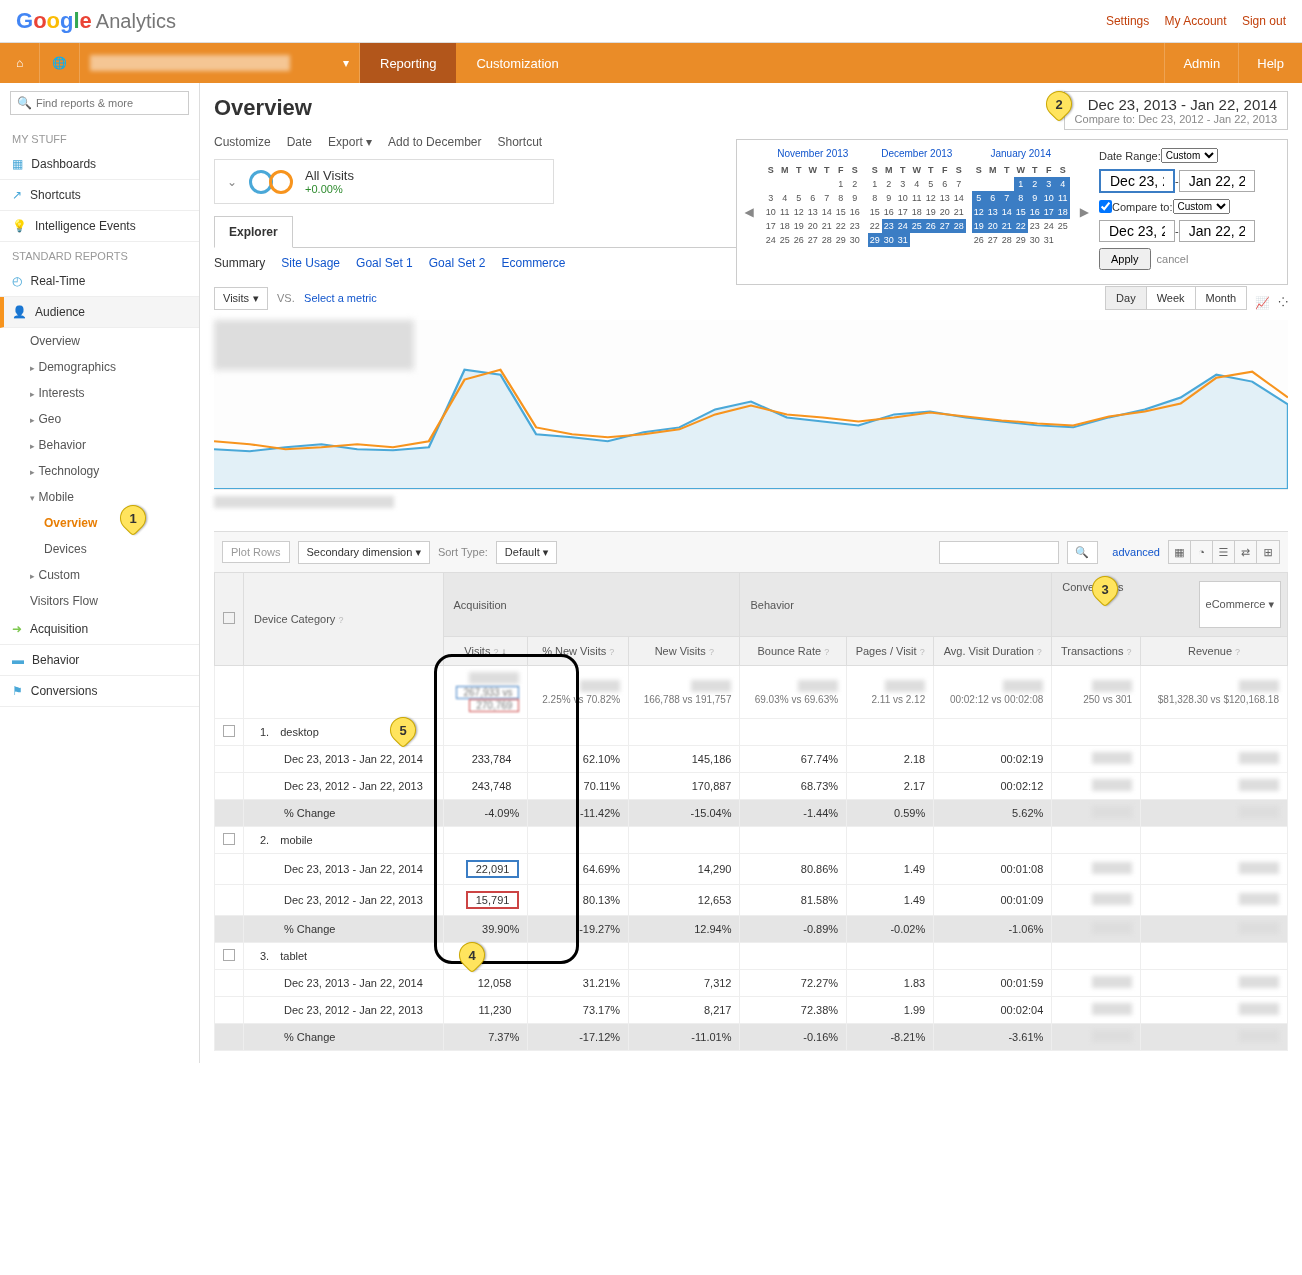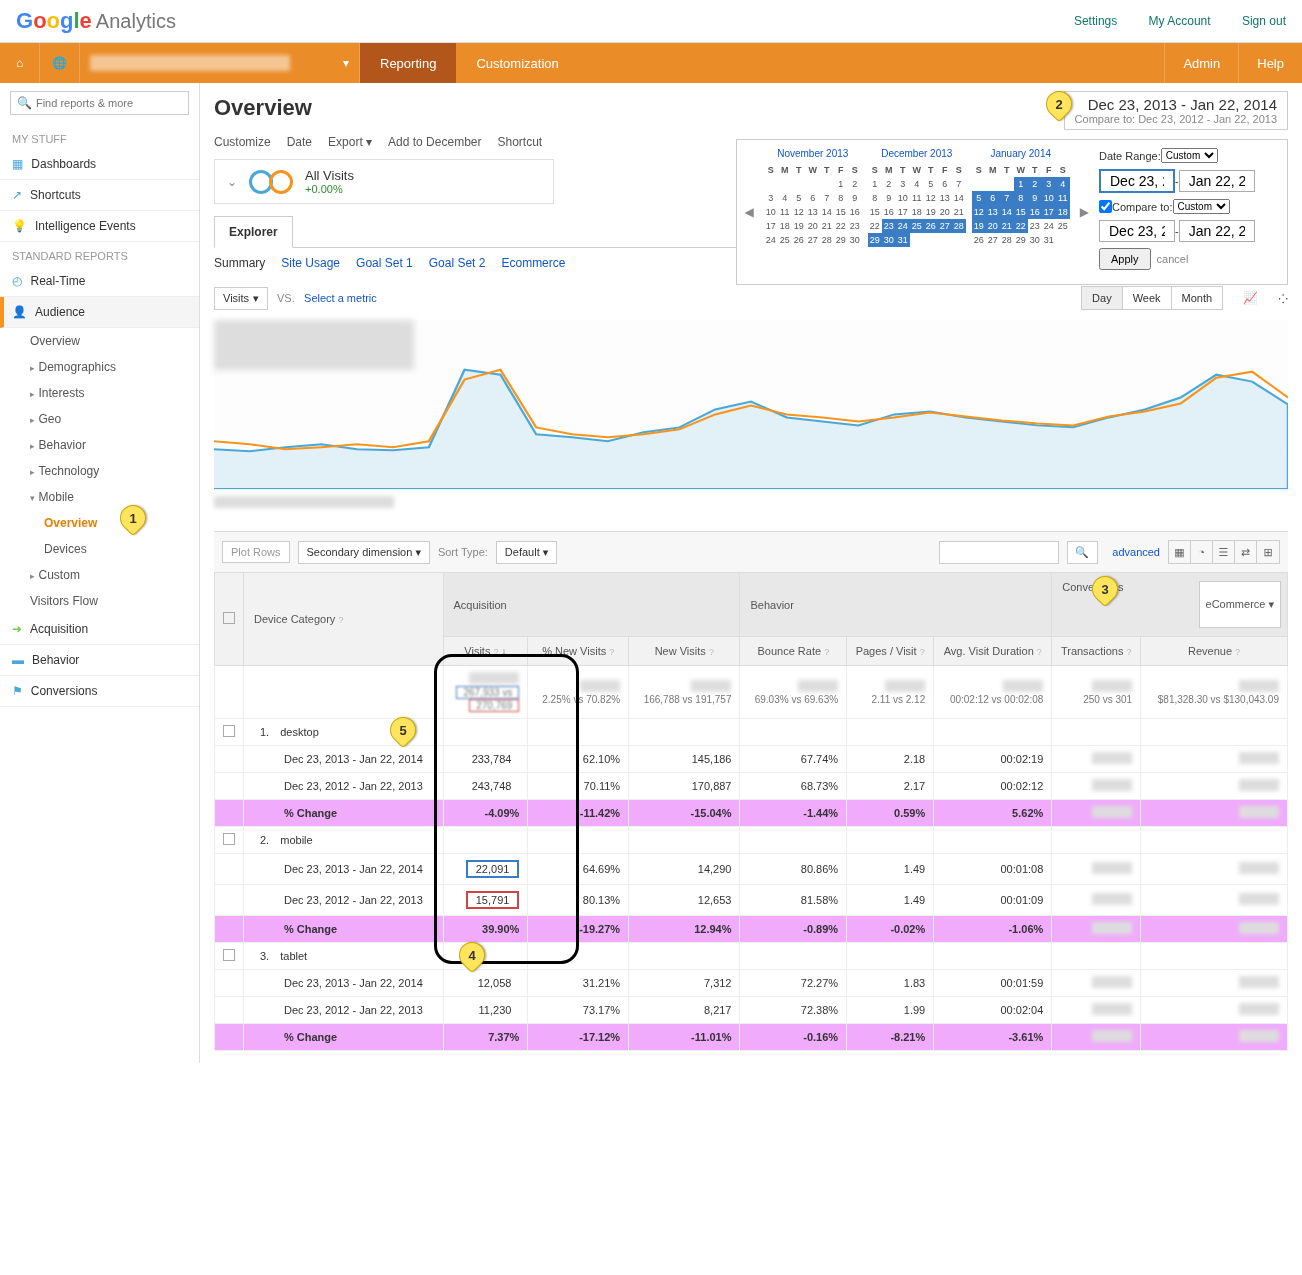--- a/index.html
+++ b/index.html
@@ -1,21 +1,21 @@
 <!DOCTYPE html>
 <html><head>
 <meta charset="utf-8">
 <style>
 * { box-sizing: border-box; margin: 0; padding: 0; }
 body { font-family: Arial, sans-serif; font-size: 12px; color: #333; background: #fff; }
 .topbar { display: flex; justify-content: space-between; align-items: center; padding: 8px 16px; border-bottom: 1px solid #ddd; }
 .logo { font-size: 22px; font-weight: bold; }
 .logo .g1 { color: #4285F4; } .logo .g2 { color: #EA4335; } .logo .g3 { color: #FBBC05; } .logo .g4 { color: #4285F4; } .logo .g5 { color: #34A853; } .logo .g6 { color: #EA4335; }
 .analytics { color: #767676; font-weight: normal; margin-left: 4px; font-size: 20px; }
-.toplinks a { color: #0f766e; text-decoration: none; margin-left: 28px; font-size: 12px; }
+.toplinks a { color: #c2410c; text-decoration: none; margin-left: 12px; font-size: 12px; }
 .orangebar { background: #EA8C28; height: 40px; display: flex; align-items: stretch; }
 .orangebar .icon-btn { width: 40px; display: flex; align-items: center; justify-content: center; color: #fff; border-right: 1px solid rgba(255,255,255,0.2); cursor: pointer; }
 .orangebar .account-dd { flex: 0 0 280px; display: flex; align-items: center; color: #fff; padding: 0 10px; border-right: 1px solid rgba(255,255,255,0.2); }
 .orangebar .blurred { background: rgba(255,255,255,0.5); filter: blur(2px); width: 200px; height: 16px; }
 .orangebar .tab { padding: 0 20px; display: flex; align-items: center; color: #fff; font-size: 13px; cursor: pointer; }
 .orangebar .tab.active { background: #B2561B; }
 .orangebar .spacer { flex: 1; }
 .orangebar .admin, .orangebar .help { padding: 0 18px; display: flex; align-items: center; color: #fff; font-size: 13px; border-left: 1px solid rgba(255,255,255,0.2); }
 .layout { display: flex; }
 .sidebar { width: 200px; background: #fff; border-right: 1px solid #ddd; padding-top: 8px; }
@@ -77,21 +77,21 @@
 .table-controls input { border: 1px solid #ccc; padding: 3px; width: 120px; }
 .view-icons { display: flex; border: 1px solid #ccc; }
 .view-icons .vi { width: 22px; height: 22px; display: flex; align-items: center; justify-content: center; border-right: 1px solid #ccc; font-size: 11px; color: #666; cursor: pointer; }
 .view-icons .vi:last-child { border: none; }
 table.data { width: 100%; border-collapse: collapse; font-size: 11px; }
 table.data th { background: #f2f2f2; padding: 8px 6px; text-align: center; font-weight: normal; color: #555; border: 1px solid #ddd; vertical-align: middle; }
 table.data th.group { background: #e8e8e8; text-align: left; padding-left: 10px; }
 table.data td { padding: 6px 8px; border: 1px solid #eee; text-align: right; }
 table.data td.label { text-align: left; padding-left: 16px; }
 table.data td.num { color: #333; }
-table.data tr.change td { background: #f0abfc; font-weight: bold; }
+table.data tr.change td { background: #e5e5e5; font-weight: normal; }
 table.data .q { color: #bbb; font-size: 9px; }
 table.data .arrow { font-size: 10px; }
 .summary-box { font-size: 10px; color: #777; text-align: center; }
 .summary-box .blue { border: 1px solid #3B7DC4; padding: 0 6px; display: inline-block; filter: blur(1px); }
 .summary-box .red { border: 1px solid #C44; padding: 0 6px; display: inline-block; filter: blur(1px); }
 .blur-cell { background: #ddd; filter: blur(2px); width: 40px; height: 12px; display: inline-block; }
 .cat-row td { background: #fff; font-weight: normal; }
 .cat-row .idx { padding-right: 8px; }
 .checkbox { width: 12px; height: 12px; border: 1px solid #aaa; display: inline-block; }
 .annotation { position: absolute; width: 26px; height: 26px; background: #FFE45E; border: 1px solid #CBA800; border-radius: 50% 50% 50% 4px; transform: rotate(-45deg); display: flex; align-items: center; justify-content: center; font-weight: bold; font-size: 13px; color: #333; z-index: 10; box-shadow: 1px 1px 2px rgba(0,0,0,0.3); }
@@ -431,21 +431,21 @@
       <span class="st">Goal Set 2</span>
       <span class="st">Ecommerce</span>
     </div>
 
     <div class="metric-row">
       <div>
         <span class="metric-select"><span>Visits</span> ▾</span>
         <span class="vs">VS.</span>
         <span class="select-metric">Select a metric</span>
       </div>
-      <div style="display:flex;gap:20px;align-items:center">
+      <div style="display:flex;gap:8px;align-items:flex-end">
         <div class="view-toggle">
           <div class="vt active">Day</div>
           <div class="vt">Week</div>
           <div class="vt">Month</div>
         </div>
         <span style="cursor:pointer">📈</span>
         <span style="cursor:pointer">⁘</span>
       </div>
     </div>
 
@@ -513,21 +513,21 @@
           <tr>
             <td></td>
               <td></td>
             <td class="summary-box"><div class="blur-cell" style="width:50px"></div><br><span class="blue">267,933 vs</span><br><span class="red">270,769</span></td>
             <td class="summary-box"><div class="blur-cell"></div><br><span>2.25% vs 70.82%</span></td>
             <td class="summary-box"><div class="blur-cell"></div><br><span>166,788 vs 191,757</span></td>
             <td class="summary-box"><div class="blur-cell"></div><br><span>69.03% vs 69.63%</span></td>
             <td class="summary-box"><div class="blur-cell"></div><br><span>2.11 vs 2.12</span></td>
             <td class="summary-box"><div class="blur-cell"></div><br><span>00:02:12 vs 00:02:08</span></td>
             <td class="summary-box"><div class="blur-cell"></div><br><span>250 vs 301</span></td>
-            <td class="summary-box"><div class="blur-cell"></div><br><span>$81,328.30 vs $130,043.09</span></td>
+            <td class="summary-box"><div class="blur-cell"></div><br><span>$81,328.30 vs $120,168.18</span></td>
           </tr>
 
     <tr class="cat-row">
               <td><span class="checkbox"></span></td>
               <td class="label"><span class="idx">1.</span> desktop</td>
               <td></td>
               <td></td>
               <td></td>
               <td></td>
               <td></td>

